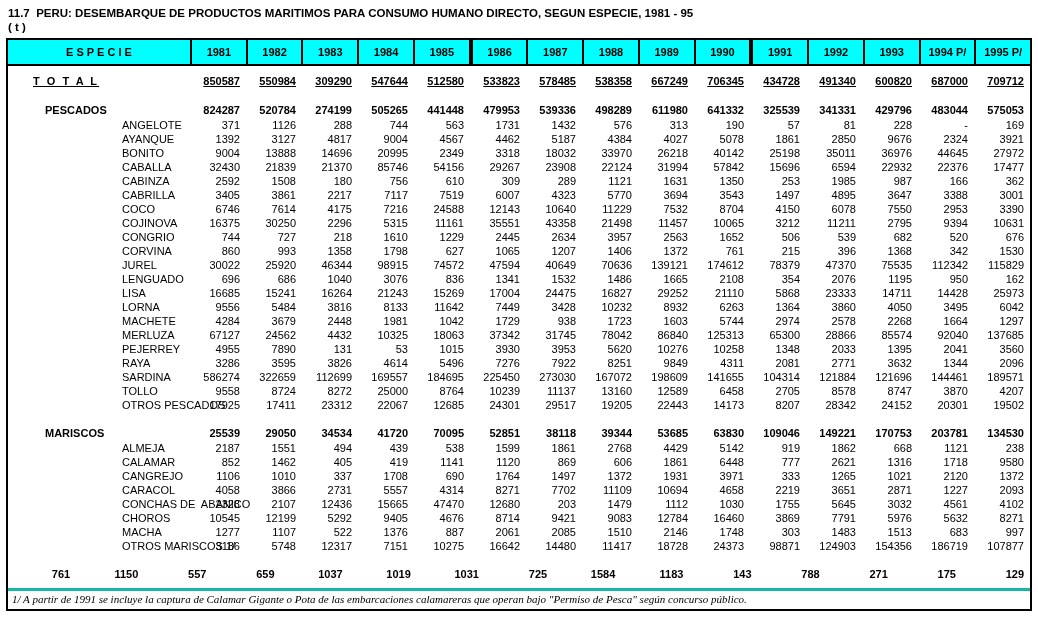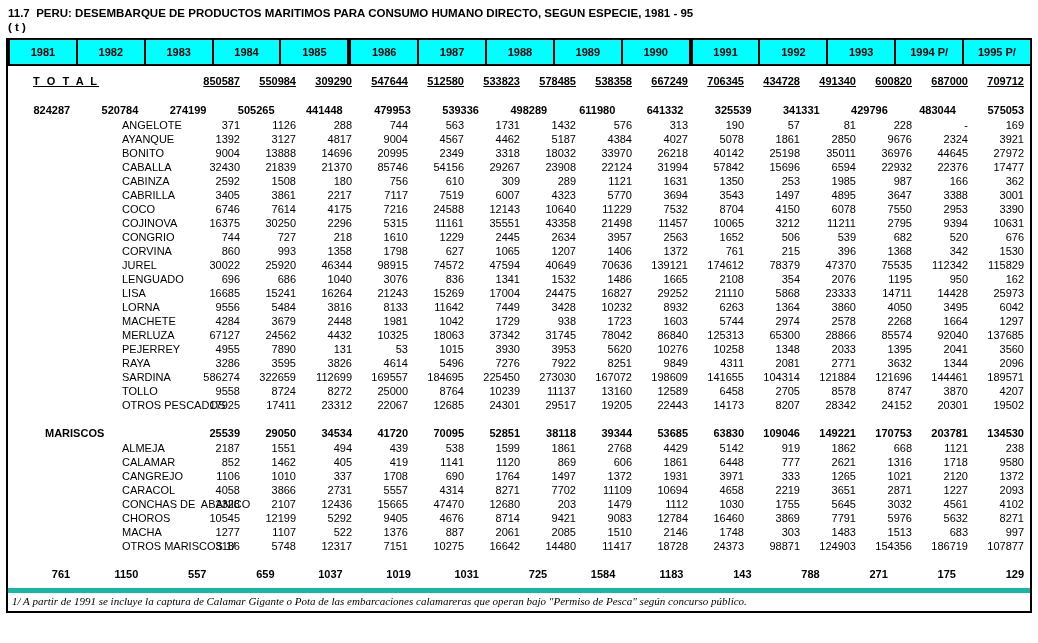--- a/index.html
+++ b/index.html
@@ -34,37 +34,38 @@
   .row.total { text-decoration: underline; }
   .row.total .c-label { letter-spacing: 2px; }
   .row.spacer { height: 13px; }
   .c-label { width: 182px; white-space: pre; }
   .row.total .c-label { padding-left: 25px; }
   .row.section .c-label, .row.otras .c-label { padding-left: 37px; }
   .row.item .c-label { padding-left: 114px; }
   .c-val { flex: 1; text-align: right; padding-right: 6px; }
   
   .notes {
-    border-top: 5px solid #14b8a6;
+    border-top: 3px solid #14b8a6;
     padding: 2px 4px 3px 4px;
     font-family: "Liberation Serif", serif;
     font-style: italic; font-size: 11px; line-height: 13px;
   }
   .underline { text-decoration: underline; }
 </style>
 </head>
 <body>
 
 <div class="title-block">
   <div class="title-line">11.7  PERU: DESEMBARQUE DE PRODUCTOS MARITIMOS PARA CONSUMO HUMANO DIRECTO, SEGUN ESPECIE, 1981 - 95</div>
   <div class="title-line">( t )</div>
 </div>
 
 <div class="sheet">
   <div class="thead">
+    <div class="h-especie">E S P E C I E</div>
 
   <div class="h-year">1981</div>
       <div class="h-year">1982</div>
       <div class="h-year">1983</div>
       <div class="h-year">1984</div>
       <div class="h-year">1985</div>
       <div class="h-year group">1986</div>
       <div class="h-year">1987</div>
       <div class="h-year">1988</div>
       <div class="h-year">1989</div>
@@ -90,20 +91,21 @@
         <div class="c-val">667249</div>
         <div class="c-val">706345</div>
         <div class="c-val">434728</div>
         <div class="c-val">491340</div>
         <div class="c-val">600820</div>
         <div class="c-val">687000</div>
         <div class="c-val">709712</div>
       </div>
       <div class="row spacer"></div>
       <div class="row section">
+        <div class="c-label">PESCADOS</div>
         <div class="c-val">824287</div>
         <div class="c-val">520784</div>
         <div class="c-val">274199</div>
         <div class="c-val">505265</div>
         <div class="c-val">441448</div>
         <div class="c-val">479953</div>
         <div class="c-val">539336</div>
         <div class="c-val">498289</div>
         <div class="c-val">611980</div>
         <div class="c-val">641332</div>

